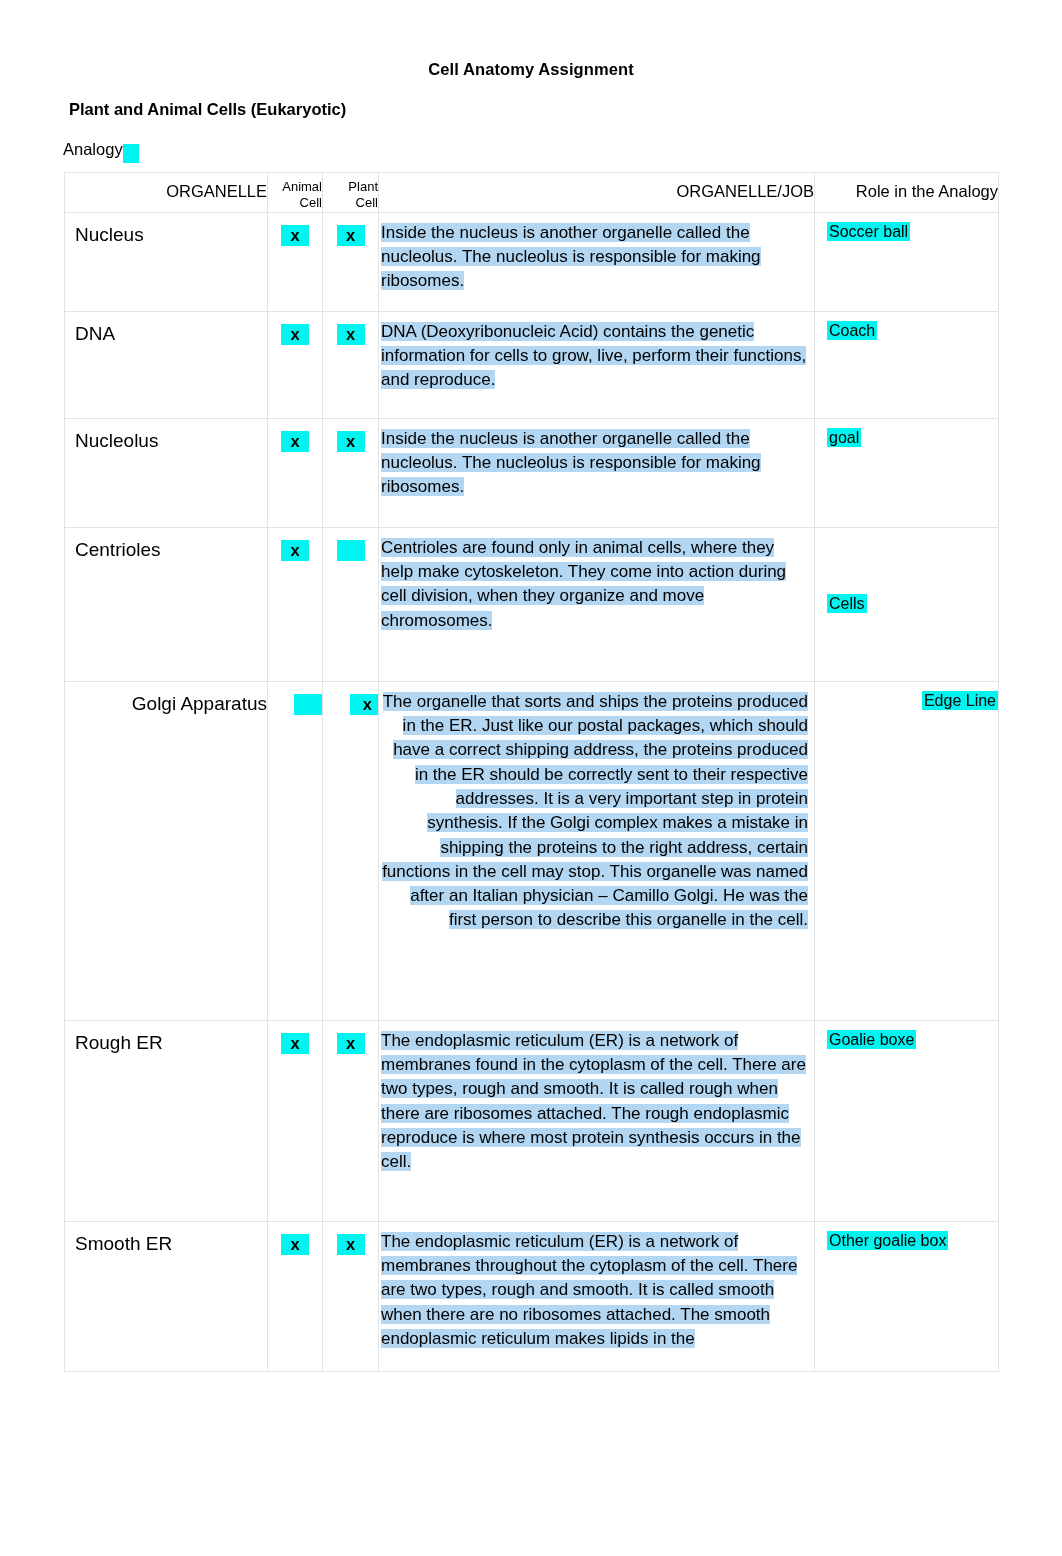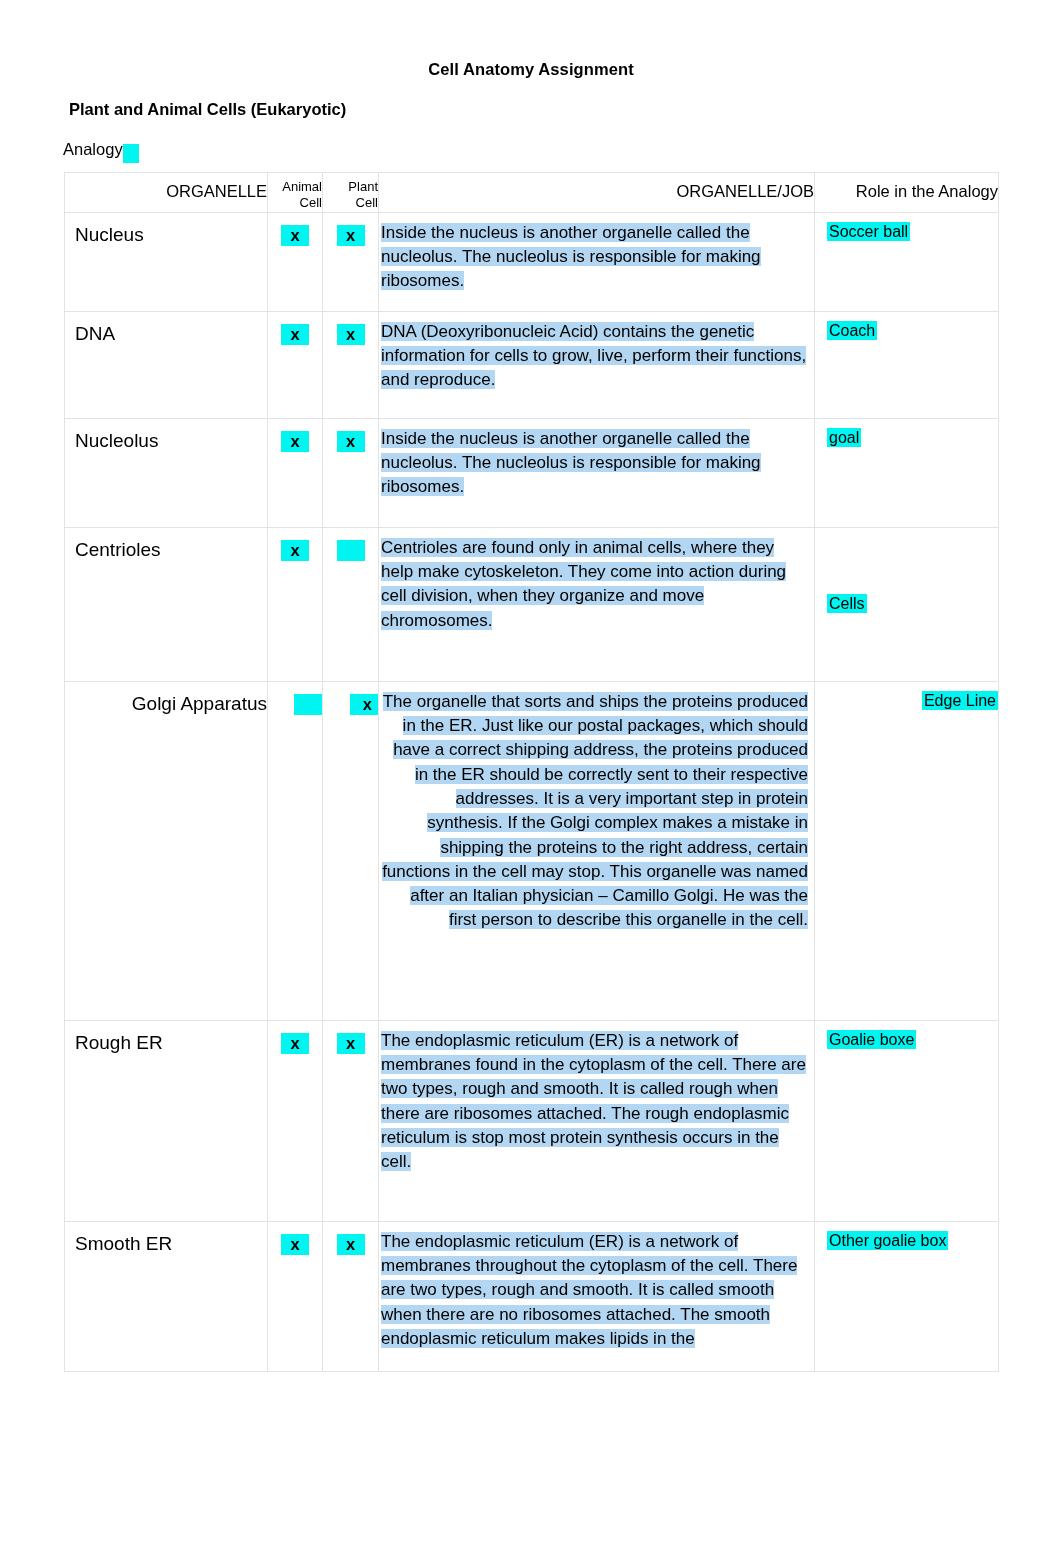--- a/index.html
+++ b/index.html
@@ -223,21 +223,21 @@
         <td class="cell-mark"><span class="mark blank">x</span></td>
         <td class="cell-mark"><span class="mark">x</span></td>
         <td class="cell-function"><span class="fn-text"> The organelle that sorts and ships the proteins produced in the ER. Just like our postal packages, which should have a correct shipping address, the proteins produced in the ER should be correctly sent to their respective addresses. It is a very important step in protein synthesis. If the Golgi complex makes a mistake in shipping the proteins to the right address, certain functions in the cell may stop. This organelle was named after an Italian physician – Camillo Golgi. He was the first person to describe this organelle in the cell.</span></td>
         <td class="cell-role"><span class="role-text">Edge Line</span></td>
       </tr>
 
       <tr class="r-rough">
         <td class="cell-organelle">Rough ER</td>
         <td class="cell-mark"><span class="mark">x</span></td>
         <td class="cell-mark"><span class="mark">x</span></td>
-        <td class="cell-function"><span class="fn-text"> The endoplasmic reticulum (ER) is a network of membranes found in the cytoplasm of the cell. There are two types, rough and smooth. It is called rough when there are ribosomes attached. The rough endoplasmic reticulum is stop most protein synthesis occurs in the cell.</span></td>
+        <td class="cell-function"><span class="fn-text"> The endoplasmic reticulum (ER) is a network of membranes found in the cytoplasm of the cell. There are two types, rough and smooth. It is called rough when there are ribosomes attached. The rough endoplasmic reproduce is where most protein synthesis occurs in the cell.</span></td>
         <td class="cell-role"><span class="role-text">Goalie boxe</span></td>
       </tr>
 
       <tr class="r-smooth">
         <td class="cell-organelle">Smooth ER</td>
         <td class="cell-mark"><span class="mark">x</span></td>
         <td class="cell-mark"><span class="mark">x</span></td>
         <td class="cell-function"><span class="fn-text"> The endoplasmic reticulum (ER) is a network of membranes throughout the cytoplasm of the cell. There are two types, rough and smooth. It is called smooth when there are no ribosomes attached. The smooth endoplasmic reticulum makes lipids in the</span></td>
         <td class="cell-role"><span class="role-text">Other goalie box</span></td>
       </tr>

